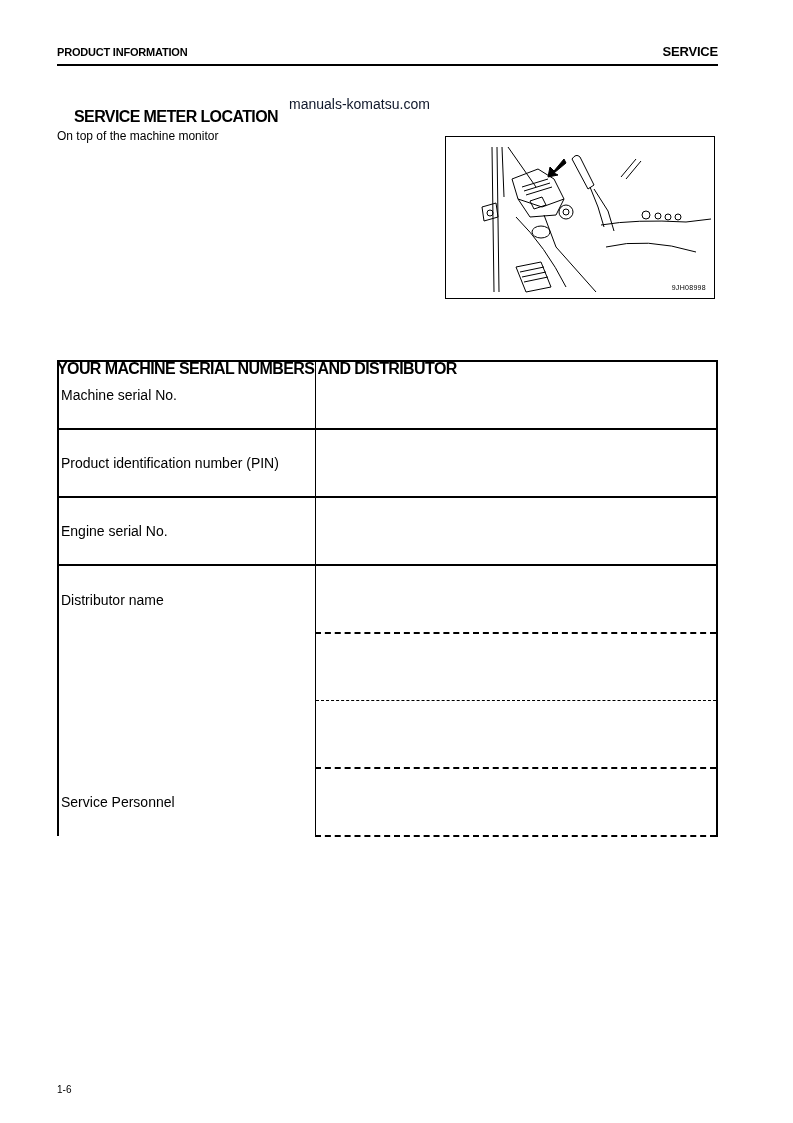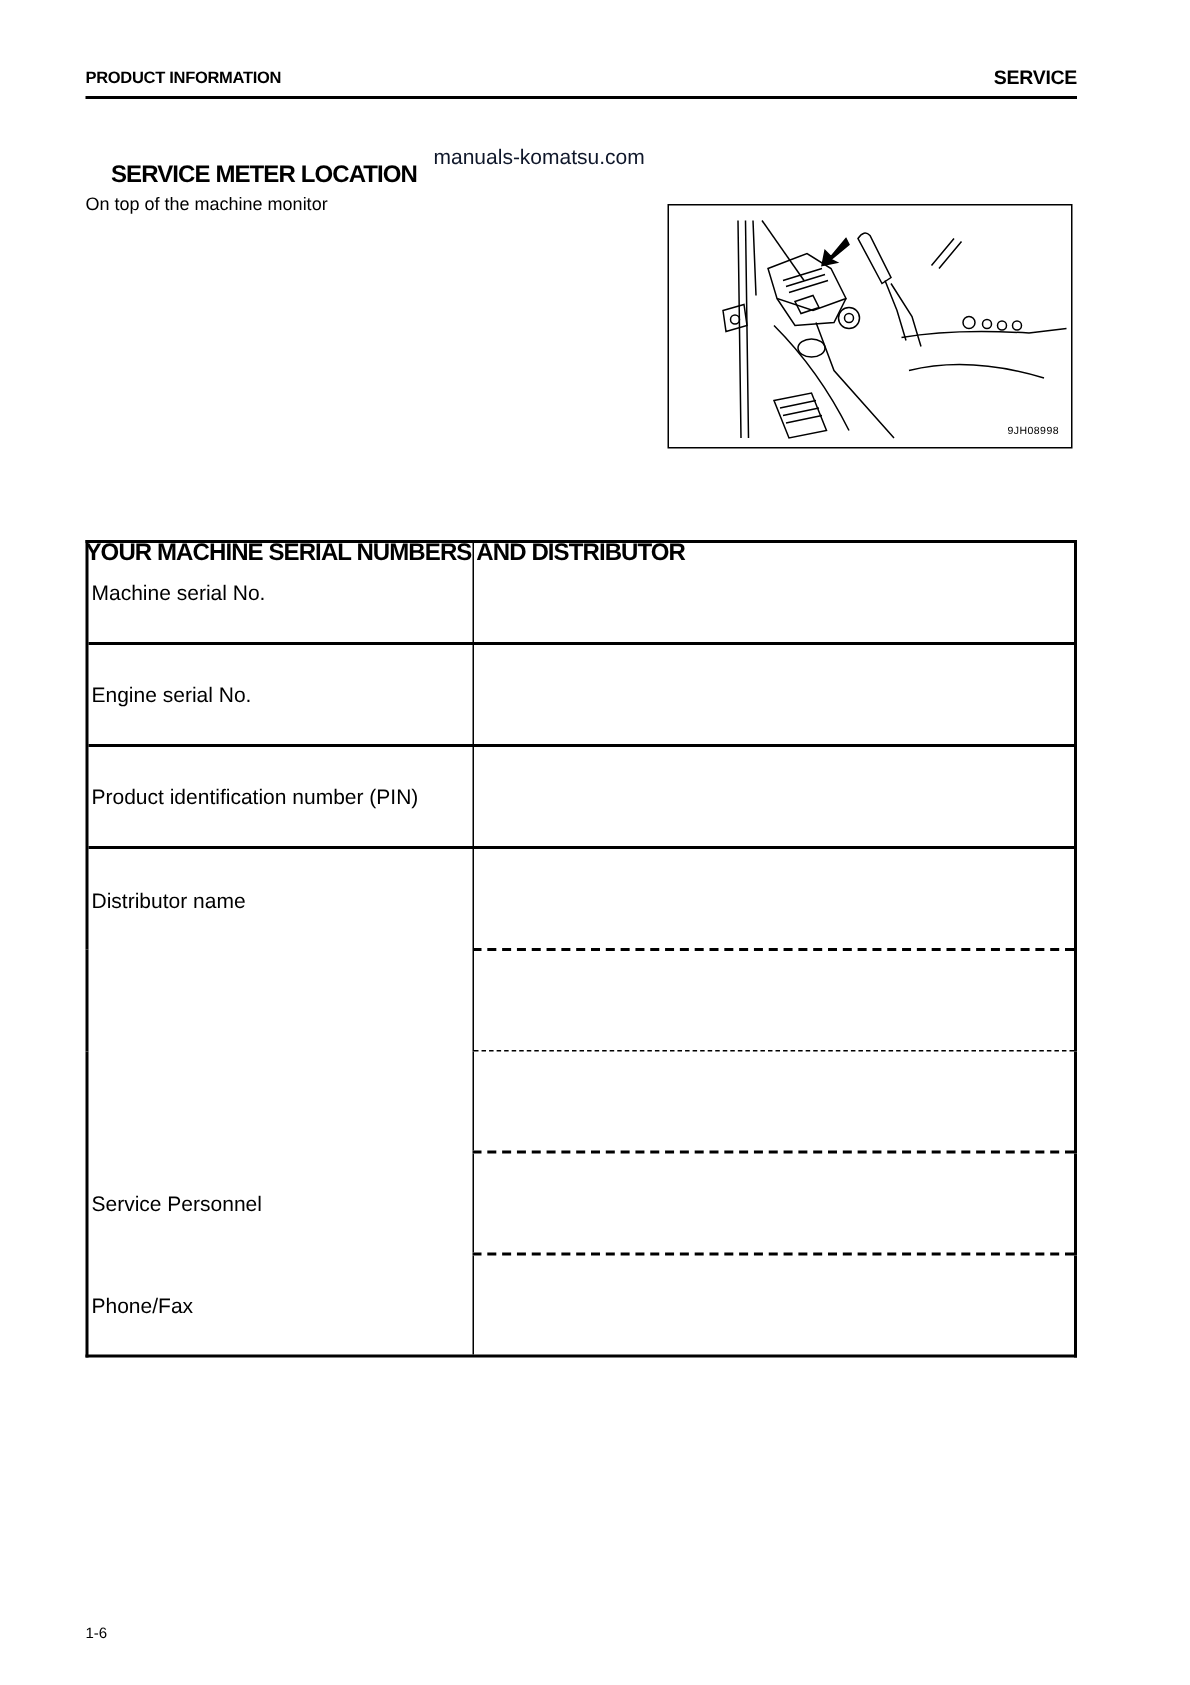--- a/index.html
+++ b/index.html
@@ -77,43 +77,39 @@
 
 <div class="abs tbl-title">YOUR MACHINE SERIAL NUMBERS AND DISTRIBUTOR</div>
 
 <table class="serial">
   <tbody>
       <tr class="solid">
     <td class="lbl">Machine serial No.</td>
     <td class="val"></td>
   </tr>
   <tr class="solid">
-    <td class="lbl">Engine serial No.</td>
+    <td class="lbl">Product identification number (PIN)</td>
     <td class="val"></td>
   </tr>
   <tr class="solid">
-    <td class="lbl">Product identification number (PIN)</td>
+    <td class="lbl">Engine serial No.</td>
     <td class="val"></td>
   </tr>
   <tr class="solid dash">
     <td class="lbl">Distributor name</td>
     <td class="val"></td>
   </tr>
   <tr class="dash-thin">
     <td class="lbl"></td>
     <td class="val"></td>
   </tr>
   <tr class="dash">
     <td class="lbl"></td>
     <td class="val"></td>
   </tr>
   <tr class="dash">
     <td class="lbl">Service Personnel</td>
     <td class="val"></td>
   </tr>
-  <tr class="last">
-    <td class="lbl">Phone/Fax</td>
-    <td class="val"></td>
-  </tr>
 </tbody>
   </table>
 
 <div class="abs footer">1-6</div>
 
 </body></html>

